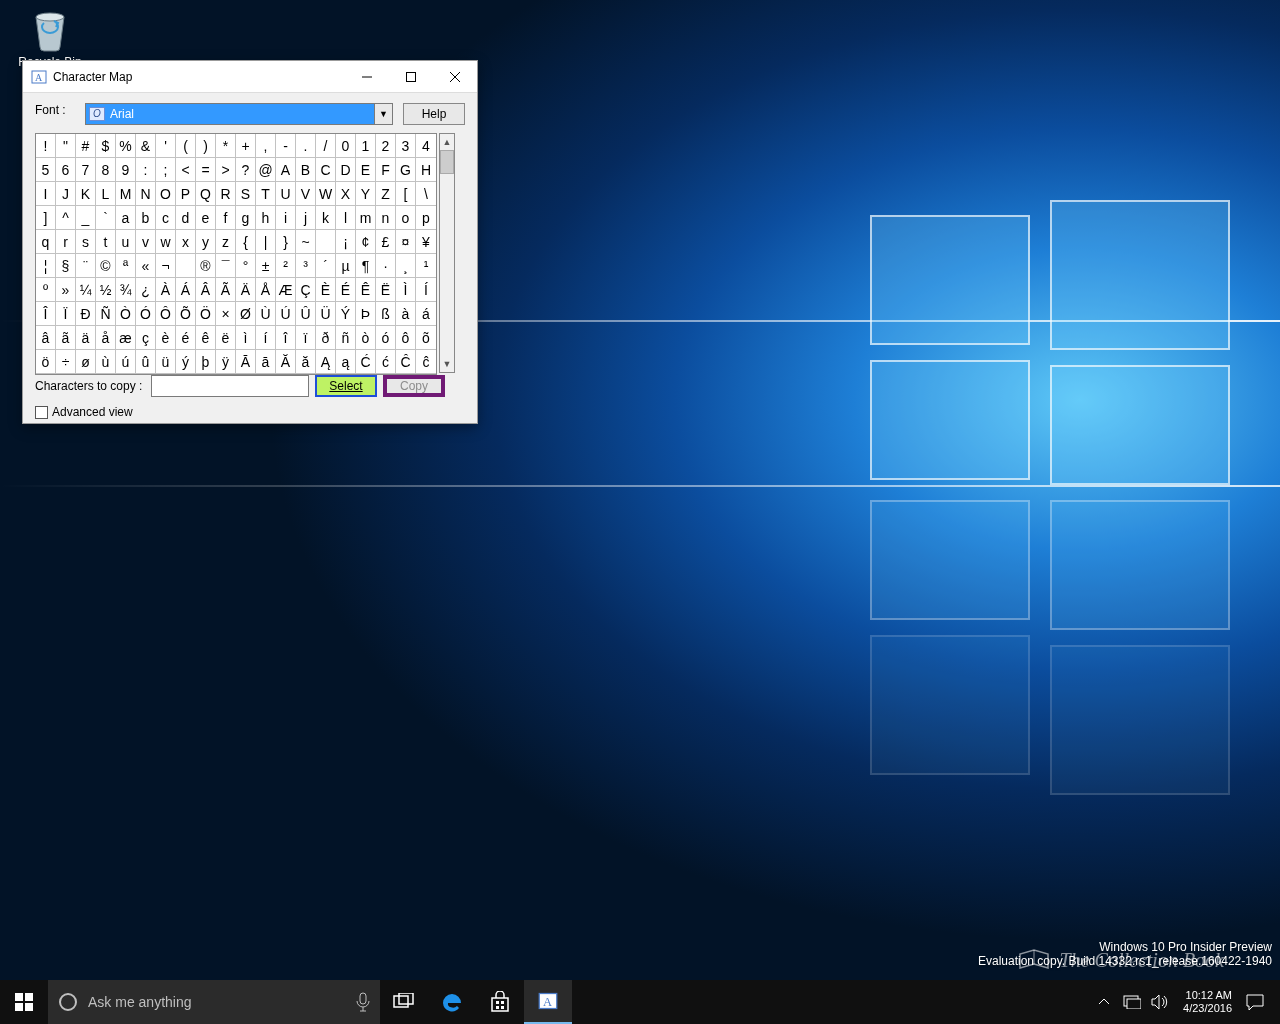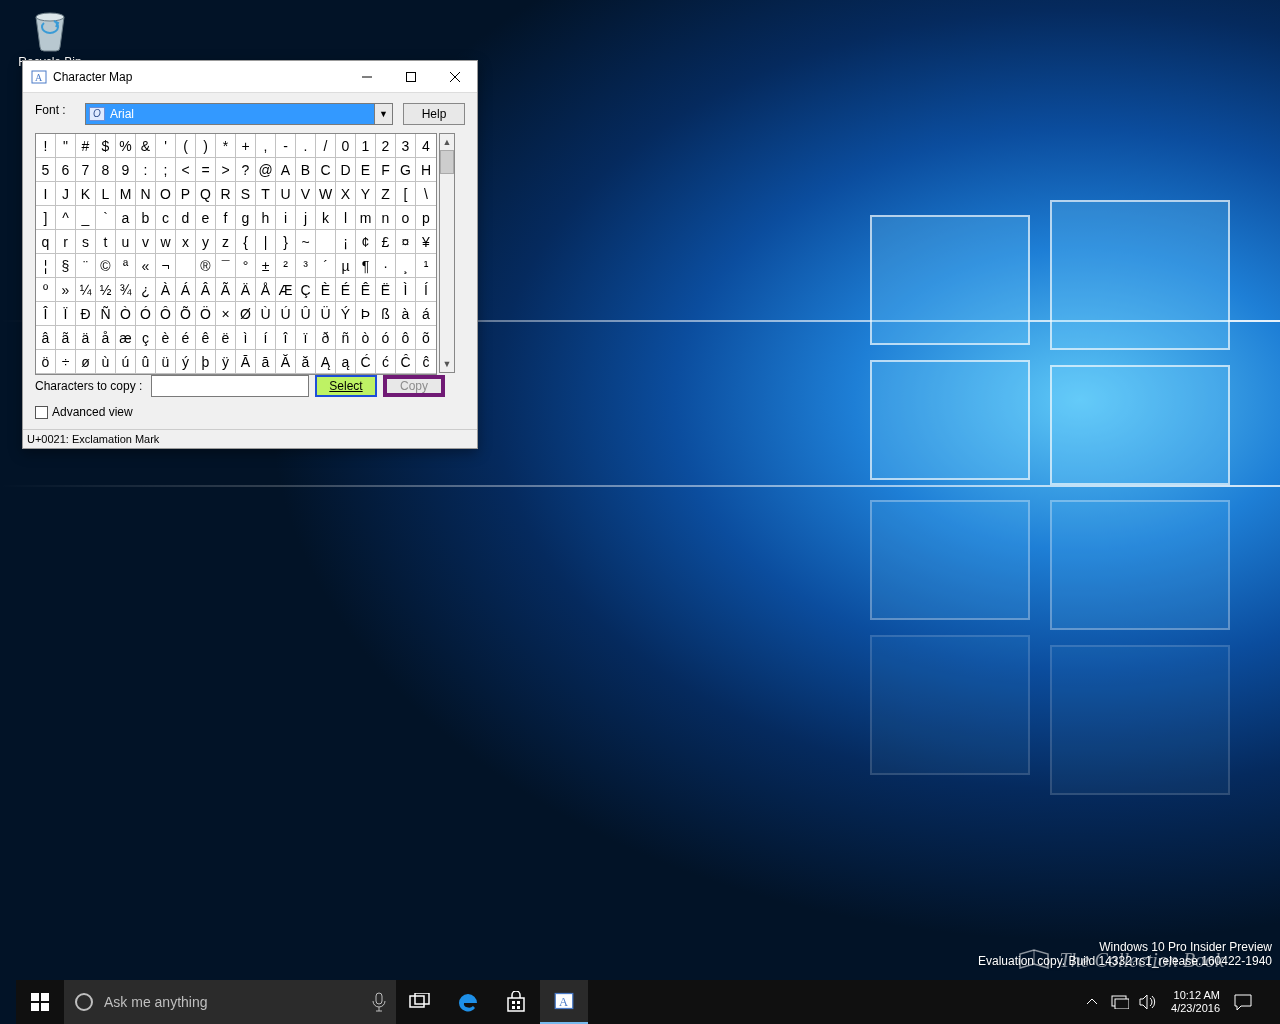--- a/index.html
+++ b/index.html
@@ -51,26 +51,26 @@
 .btn { width:62px; height:22px; border:4px solid #701a75; background:#e8e8e8; font-size:12px; }
 .btn.primary { border:2px solid #1d4ed8; background:#bef264;text-decoration:underline; }
 .btn.disabled { color:#8d8d8d; }
 .adv-row { margin-top:8px; display:flex; align-items:center; gap:4px; }
 .adv-row .cb { width:13px; height:13px; border:1px solid #555; background:#fff; }
 .status { margin-top:6px; padding:3px 4px; background:#f0f0f0; border-top:1px solid #ccc; font-size:11px; }
 
 .watermark { position:absolute; right:8px; bottom:56px; text-align:right; color:#fff; font-size:12px; text-shadow:0 1px 2px rgba(0,0,0,0.5); }
 .collection { position:absolute; right:56px; bottom:50px; color:rgba(255,255,255,0.55); font-size:20px; font-style:italic; font-family:Georgia,serif; display:flex; align-items:center; gap:8px; }
 
-.taskbar { position:absolute; left:16px; right:0; bottom:0; height:44px; background:#101010; display:flex; align-items:stretch; color:#fff; }
+.taskbar { position:absolute; left:0; right:0; bottom:0; height:44px; background:#101010; display:flex; align-items:stretch; color:#fff; }
 .taskbar .tb-btn { width:48px; display:flex; align-items:center; justify-content:center; }
 .taskbar .tb-btn.active { background:#2a2a2a; border-bottom:2px solid #76b9ed; }
 .taskbar .search { display:flex; align-items:center; background:#2b2b2b; width:332px; padding:0 10px; color:#bfbfbf; font-size:14px; gap:10px; }
 .taskbar .search .mic { margin-left:auto; }
-.taskbar .tray { margin-left:auto; display:flex; align-items:center; padding-right:16px; gap:2px; }
+.taskbar .tray { margin-left:auto; display:flex; align-items:center; padding-right:4px; gap:2px; }
 .tray .clock { text-align:right; font-size:11px; line-height:13px; padding:0 8px; }
 .tray .ti { width:26px; display:flex; align-items:center; justify-content:center; }
 svg { display:block; }
 </style>
 </head>
 <body>
 
 <div class="wallpaper-shape">
   <div class="r1" style="top:320px"></div>
   <div class="r1" style="top:485px; opacity:0.9"></div>
@@ -345,21 +345,20 @@
       <label>Characters to copy :</label>
       <input class="copy-input" style="">
       <button class="btn primary">Select</button>
       <button class="btn disabled">Copy</button>
     </div>
     <div class="adv-row">
       <div class="cb"></div>
       <span>Advanced view</span>
     </div>
   </div>
-  <div class="status">U+0021: Exclamation Mark</div>
 </div>
 
 <div class="watermark">
   <div>Windows 10 Pro Insider Preview</div>
   <div>Evaluation copy. Build 14332.rs1_release.160422-1940</div>
 </div>
 <div class="collection">
   <svg width="36" height="28" viewBox="0 0 36 28">
       <path d="M4 22 L18 18 L32 22 L32 8 L18 4 L4 8 Z" fill="none" stroke="rgba(255,255,255,0.55)" stroke-width="1.5"></path>
       <line x1="18" y1="4" x2="18" y2="18" stroke="rgba(255,255,255,0.55)"></line>

